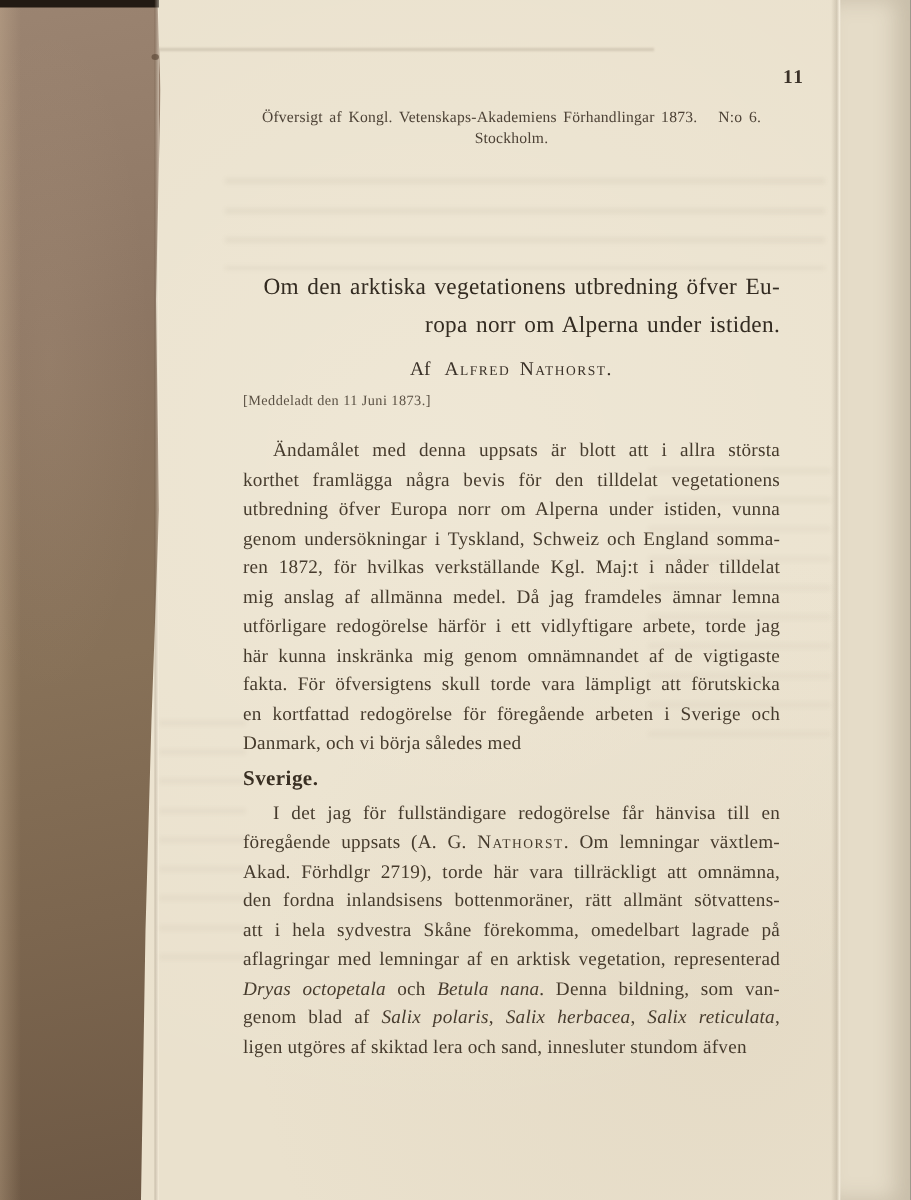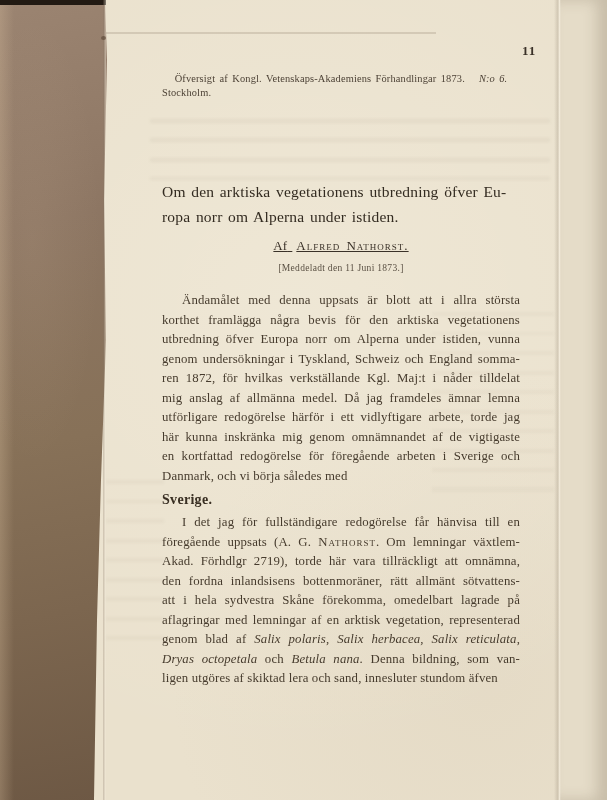--- a/index.html
+++ b/index.html
@@ -60,31 +60,31 @@
   .speck{position:absolute;left:101px;top:36px;width:5px;height:4px;background:#5f4c3a;border-radius:50%;opacity:.7;}
 
   
   .page-content{position:absolute;left:100px;top:0;right:0;bottom:0;color:#463b2d;}
   .pageno{
     position:absolute;left:422px;top:43px;
     font-size:13px;font-weight:bold;letter-spacing:1px;color:#3a3128;
   }
   .text-block{position:absolute;left:62px;top:0;width:358px;height:100%;}
 
-  .header{position:absolute;top:72px;left:0;width:100%;
+  .header{position:absolute;top:72px;left:0;width:100%;text-align:center;
     font-size:10.4px;line-height:14px;color:#4d4236;word-spacing:1.6px;letter-spacing:.15px;}
   .header-line1{display:flex;justify-content:center;align-items:baseline;white-space:nowrap;}
-  .header-issue{margin-left:14px;font-style:italic;}
+  .header-issue{margin-left:14px;}
 
-  .title{position:absolute;top:180px;left:0;width:100%;text-align:left;
+  .title{position:absolute;top:180px;left:0;width:100%;text-align:right;
     font-size:15.5px;line-height:24.5px;color:#332b21;word-spacing:1.5px;letter-spacing:.2px;}
   .byline{position:absolute;top:238px;left:0;width:100%;text-align:center;
-    font-size:13px;color:#3a3128;word-spacing:2px;text-decoration:underline;}
+    font-size:13px;color:#3a3128;word-spacing:2px;}
   .byline .run-smallcaps{margin-left:4px;}
-  .dateline{position:absolute;top:263px;left:0;width:100%;text-align:center;
+  .dateline{position:absolute;top:263px;left:0;width:100%;text-align:left;
     font-size:9.5px;color:#5a5043;letter-spacing:.3px;}
 
   .article-body{position:absolute;top:291px;left:0;width:358px;}
   .paragraph{margin:0;}
   .line{
     text-align:justify;text-align-last:justify;
     font-size:12.8px;line-height:19.5px;letter-spacing:.15px;
     white-space:normal;
   }
   .line.indent{text-indent:20px;}
@@ -135,39 +135,40 @@
       <div class="byline">
         <span>Af</span>
         <span class="run-smallcaps">Alfred Nathorst.</span>
       </div>
 
       <div class="dateline">[Meddeladt den 11 Juni 1873.]</div>
 
       <div class="article-body">
           <div class="paragraph">
             <div class="line indent"><span>Ändamålet med denna uppsats är blott att i allra största</span></div>
-            <div class="line"><span>korthet framlägga några bevis för den arktiska vegetationens</span></div>
+            <div class="line"><span>korthet framlägga några bevis för den tilldelat vegetationens</span></div>
             <div class="line"><span>utbredning öfver Europa norr om Alperna under istiden, vunna</span></div>
             <div class="line"><span>genom undersökningar i Tyskland, Schweiz och England somma-</span></div>
             <div class="line"><span>ren 1872, för hvilkas verkställande Kgl. Maj:t i nåder tilldelat</span></div>
             <div class="line"><span>mig anslag af allmänna medel. Då jag framdeles ämnar lemna</span></div>
             <div class="line"><span>utförligare redogörelse härför i ett vidlyftigare arbete, torde jag</span></div>
             <div class="line"><span>här kunna inskränka mig genom omnämnandet af de vigtigaste</span></div>
+            <div class="line"><span>fakta. För öfversigtens skull torde vara lämpligt att förutskicka</span></div>
             <div class="line"><span>en kortfattad redogörelse för föregående arbeten i Sverige och</span></div>
             <div class="line lastline"><span>Danmark, och vi börja således med</span></div>
           </div>
           <div class="section-heading">Sverige.</div>
           <div class="paragraph">
             <div class="line indent"><span>I det jag för fullständigare redogörelse får hänvisa till en</span></div>
             <div class="line"><span>föregående uppsats (A. G. </span><span class="run-smallcaps">Nathorst</span><span>. Om lemningar växtlem-</span></div>
             <div class="line"><span>Akad. Förhdlgr 2719), torde här vara tillräckligt att omnämna,</span></div>
             <div class="line"><span>den fordna inlandsisens bottenmoräner, rätt allmänt sötvattens-</span></div>
             <div class="line"><span>att i hela sydvestra Skåne förekomma, omedelbart lagrade på</span></div>
             <div class="line"><span>aflagringar med lemningar af en arktisk vegetation, representerad</span></div>
+            <div class="line"><span class="run-italic">Dryas octopetala</span><span> och </span><span class="run-italic">Betula nana</span><span>. Denna bildning, som van-</span></div>
             <div class="line"><span>genom blad af </span><span class="run-italic">Salix polaris</span><span>, </span><span class="run-italic">Salix herbacea</span><span>, </span><span class="run-italic">Salix reticulata</span><span>,</span></div>
-            <div class="line"><span class="run-italic">Dryas octopetala</span><span> och </span><span class="run-italic">Betula nana</span><span>. Denna bildning, som van-</span></div>
             <div class="line lastline"><span>ligen utgöres af skiktad lera och sand, innesluter stundom äfven</span></div>
           </div>
         </div>
 
     </div>
   </div>
 </div>
 
 </body></html>

